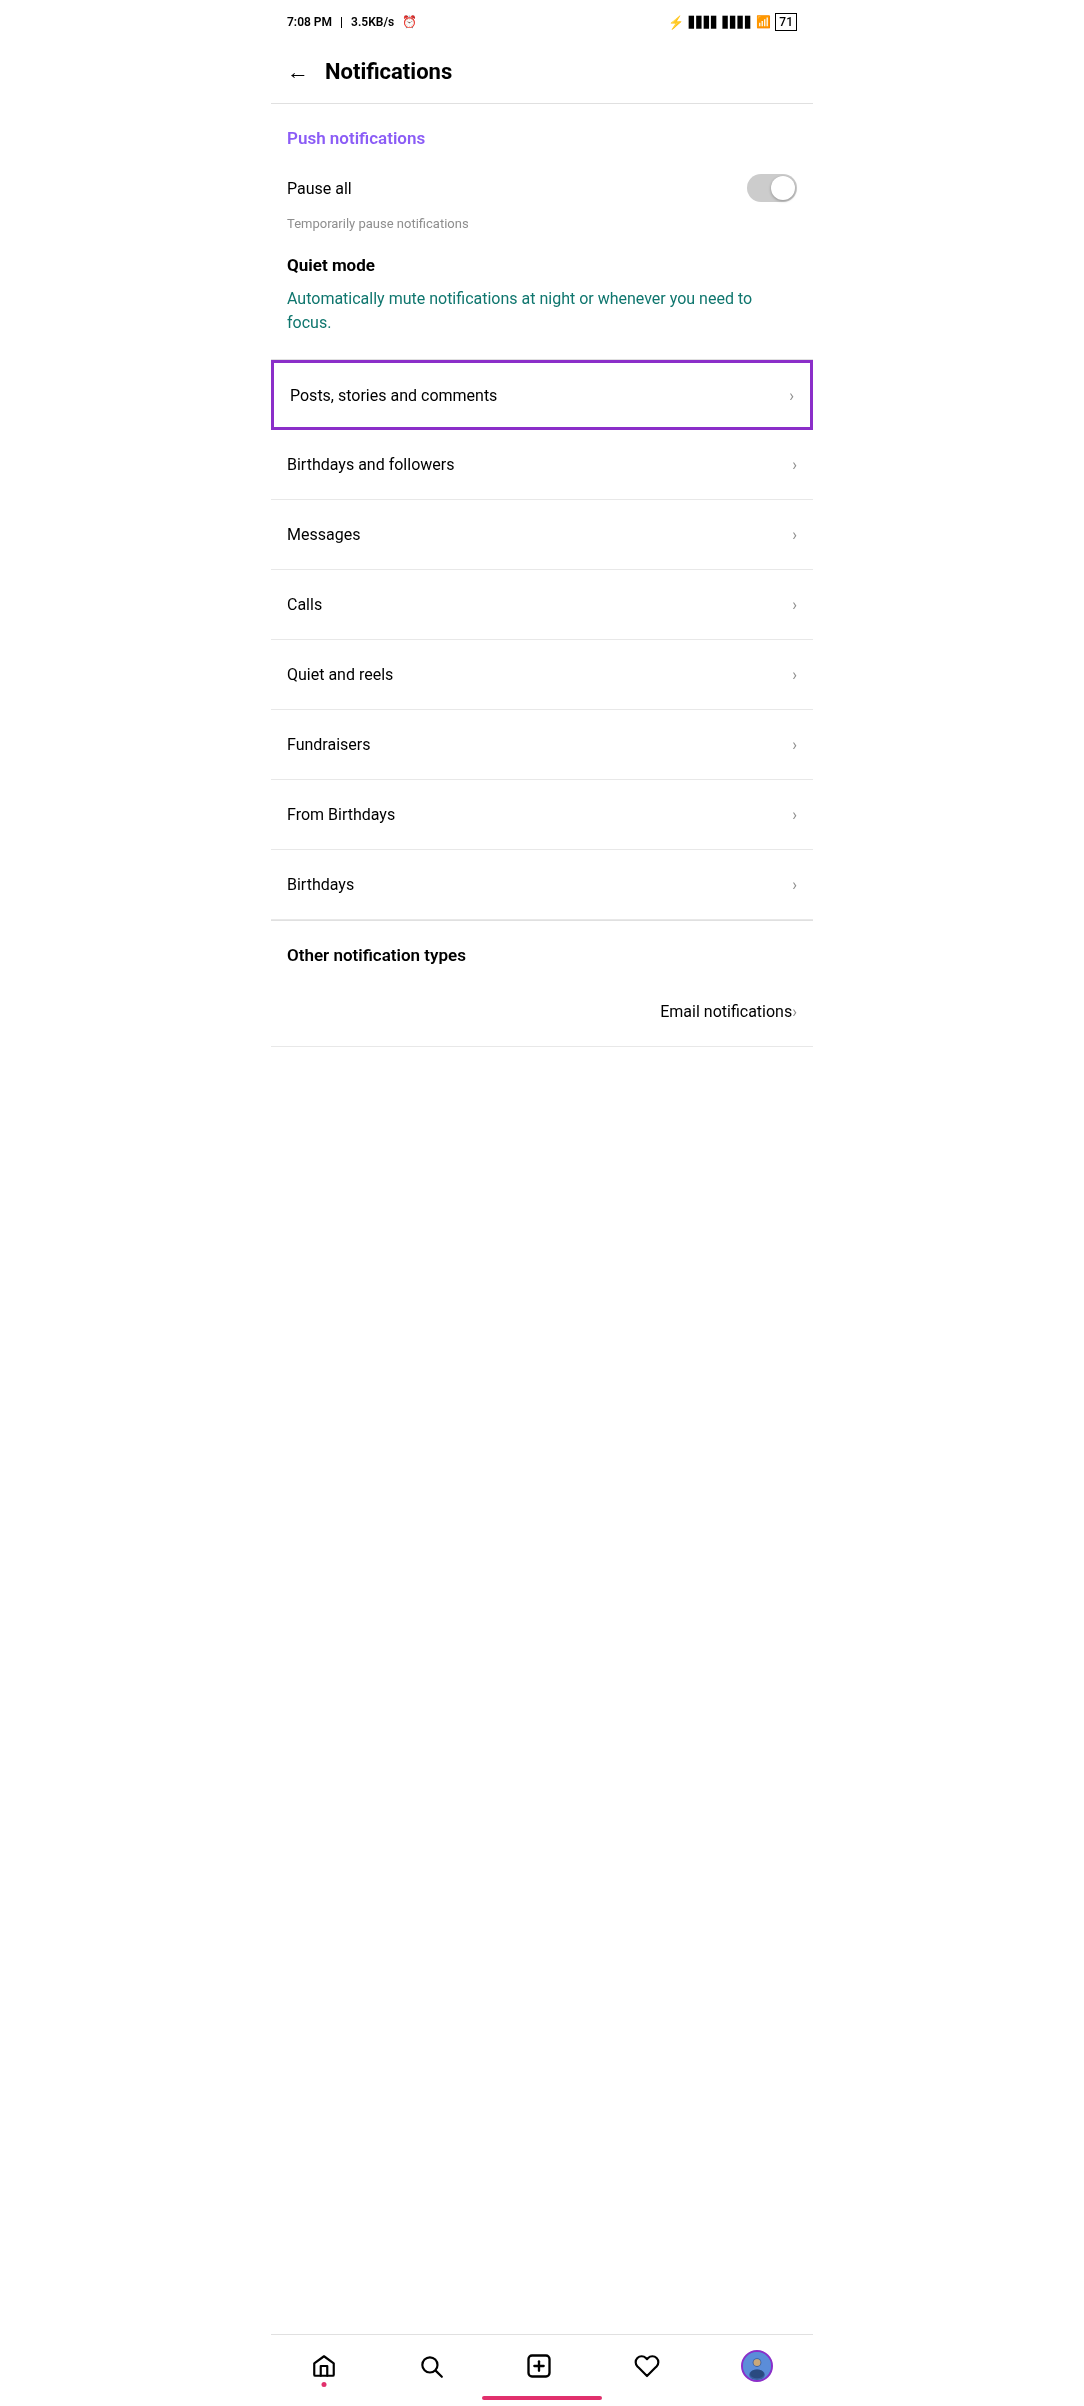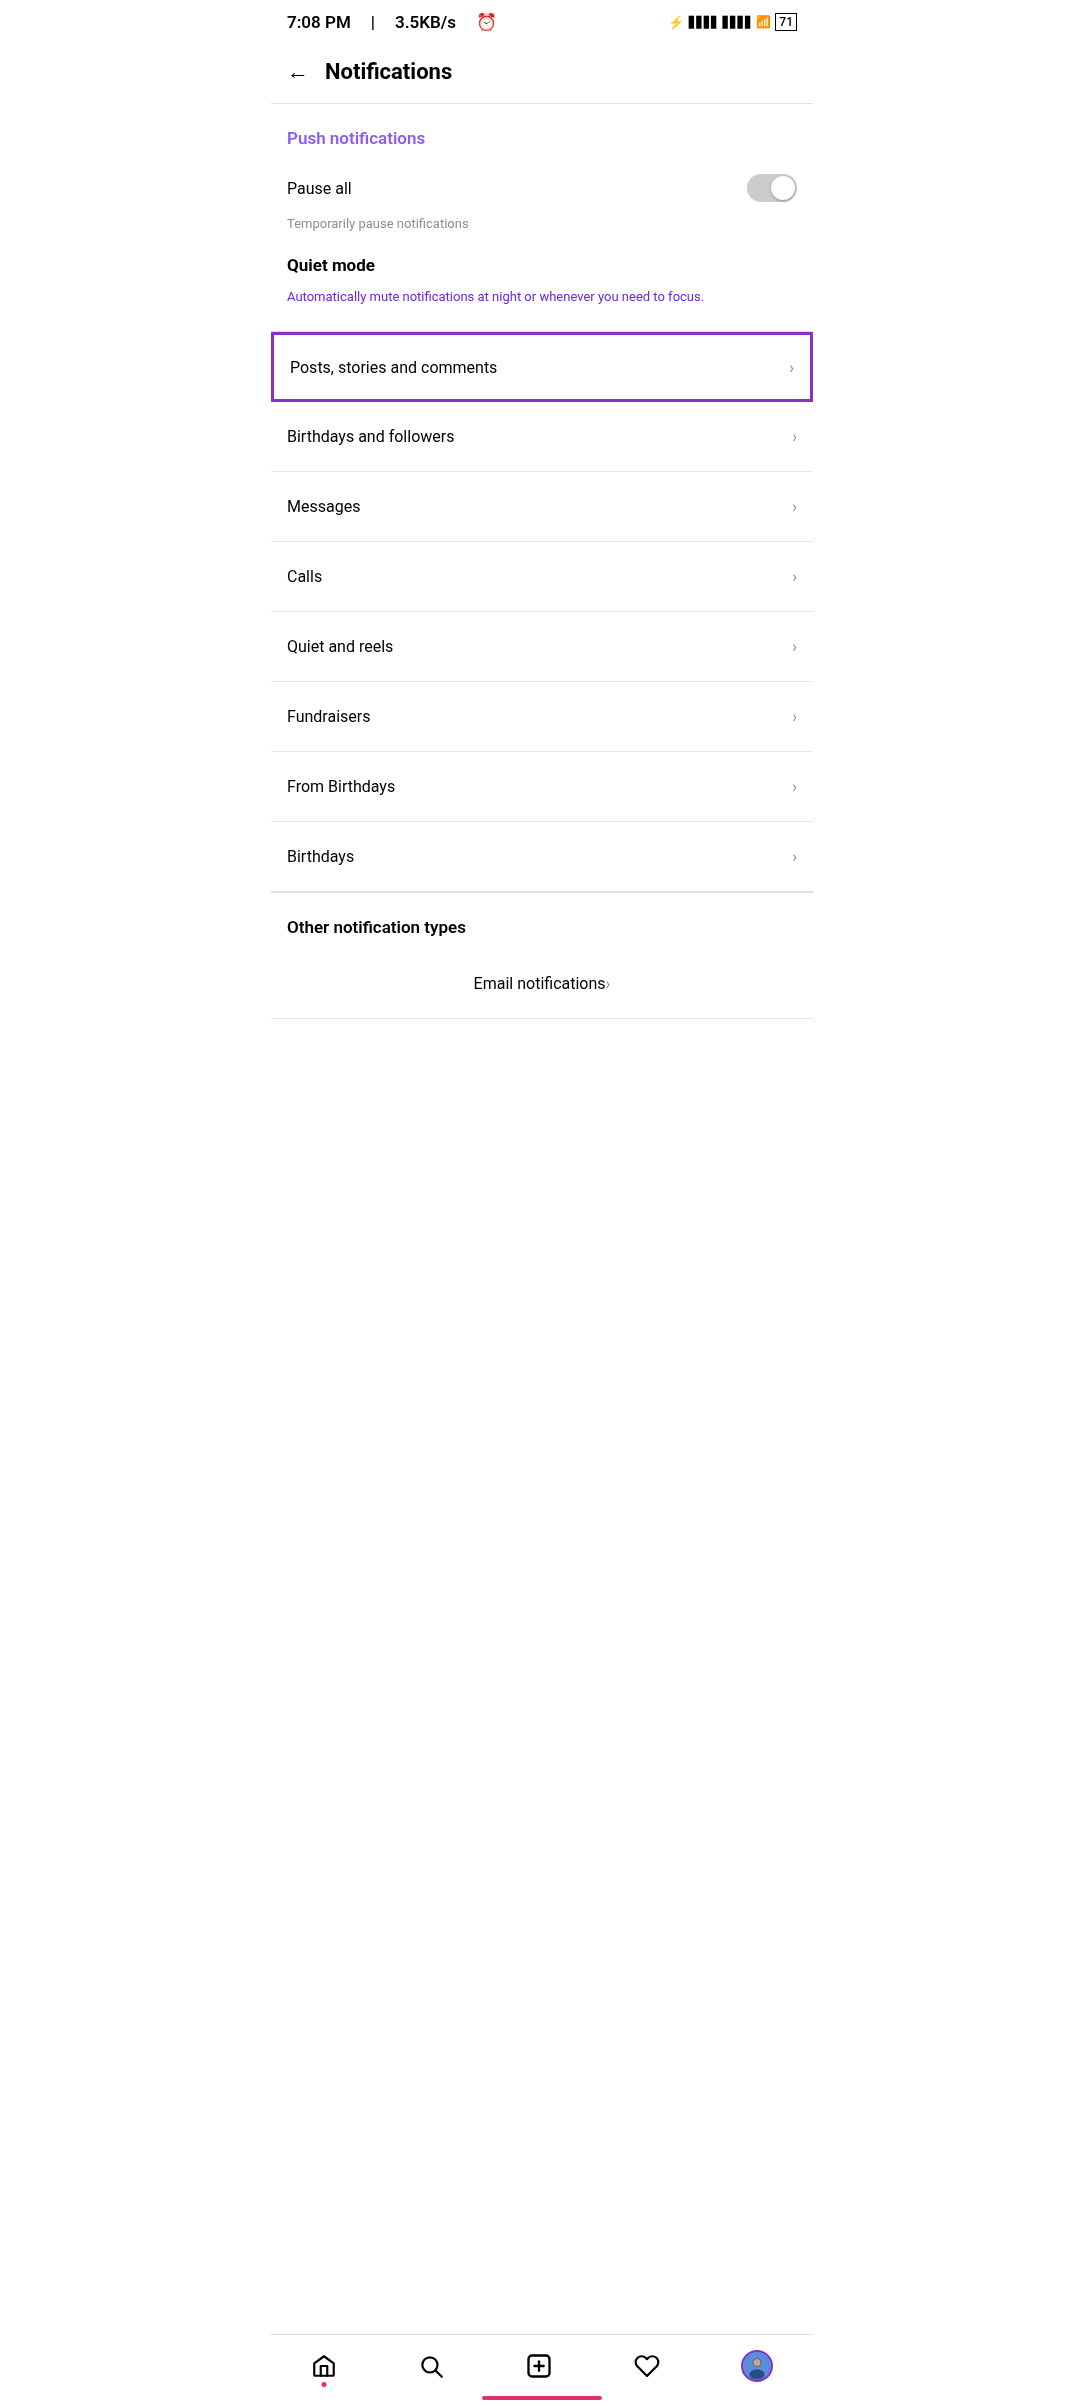--- a/index.html
+++ b/index.html
@@ -23,22 +23,22 @@
       padding: 8px 16px 4px;
       font-size: 12px;
       font-weight: 500;
       color: #000;
       height: 40px;
     }
 
     .status-left {
       display: flex;
       align-items: flex-start;
-      gap: 20px;
-      font-size: 17px;
+      gap: 8px;
+      font-size: 12px;
       font-weight: 600;
     }
 
     .status-right {
       display: flex;
       align-items: center;
       gap: 4px;
     }
 
     
@@ -116,22 +116,22 @@
     
     .quiet-mode-label {
       padding: 8px 16px 8px;
       font-size: 17px;
       font-weight: 700;
       color: #000;
     }
 
     .quiet-mode-desc {
       padding: 4px 16px 24px;
-      font-size: 13px;
-      color: #6d28d9;
+      font-size: 16px;
+      color: #0f766e;
       line-height: 1.5;
     }
 
     
     .divider {
       height: 1px;
       background: #e0e0e0;
       margin: 0;
     }
 
@@ -168,21 +168,21 @@
     .other-section-label {
       padding: 24px 16px 12px;
       font-size: 17px;
       font-weight: 600;
       color: #000;
     }
 
     .nav-item-last {
       display: flex;
       align-items: center;
-      justify-content: center;
+      justify-content: flex-end;
       padding: 22px 16px;
       cursor: pointer;
       background: #fff;
       min-height: 70px;
       border-bottom: 1px solid #e8e8e8;
     }
 
     
     .bottom-nav {
       position: fixed;

